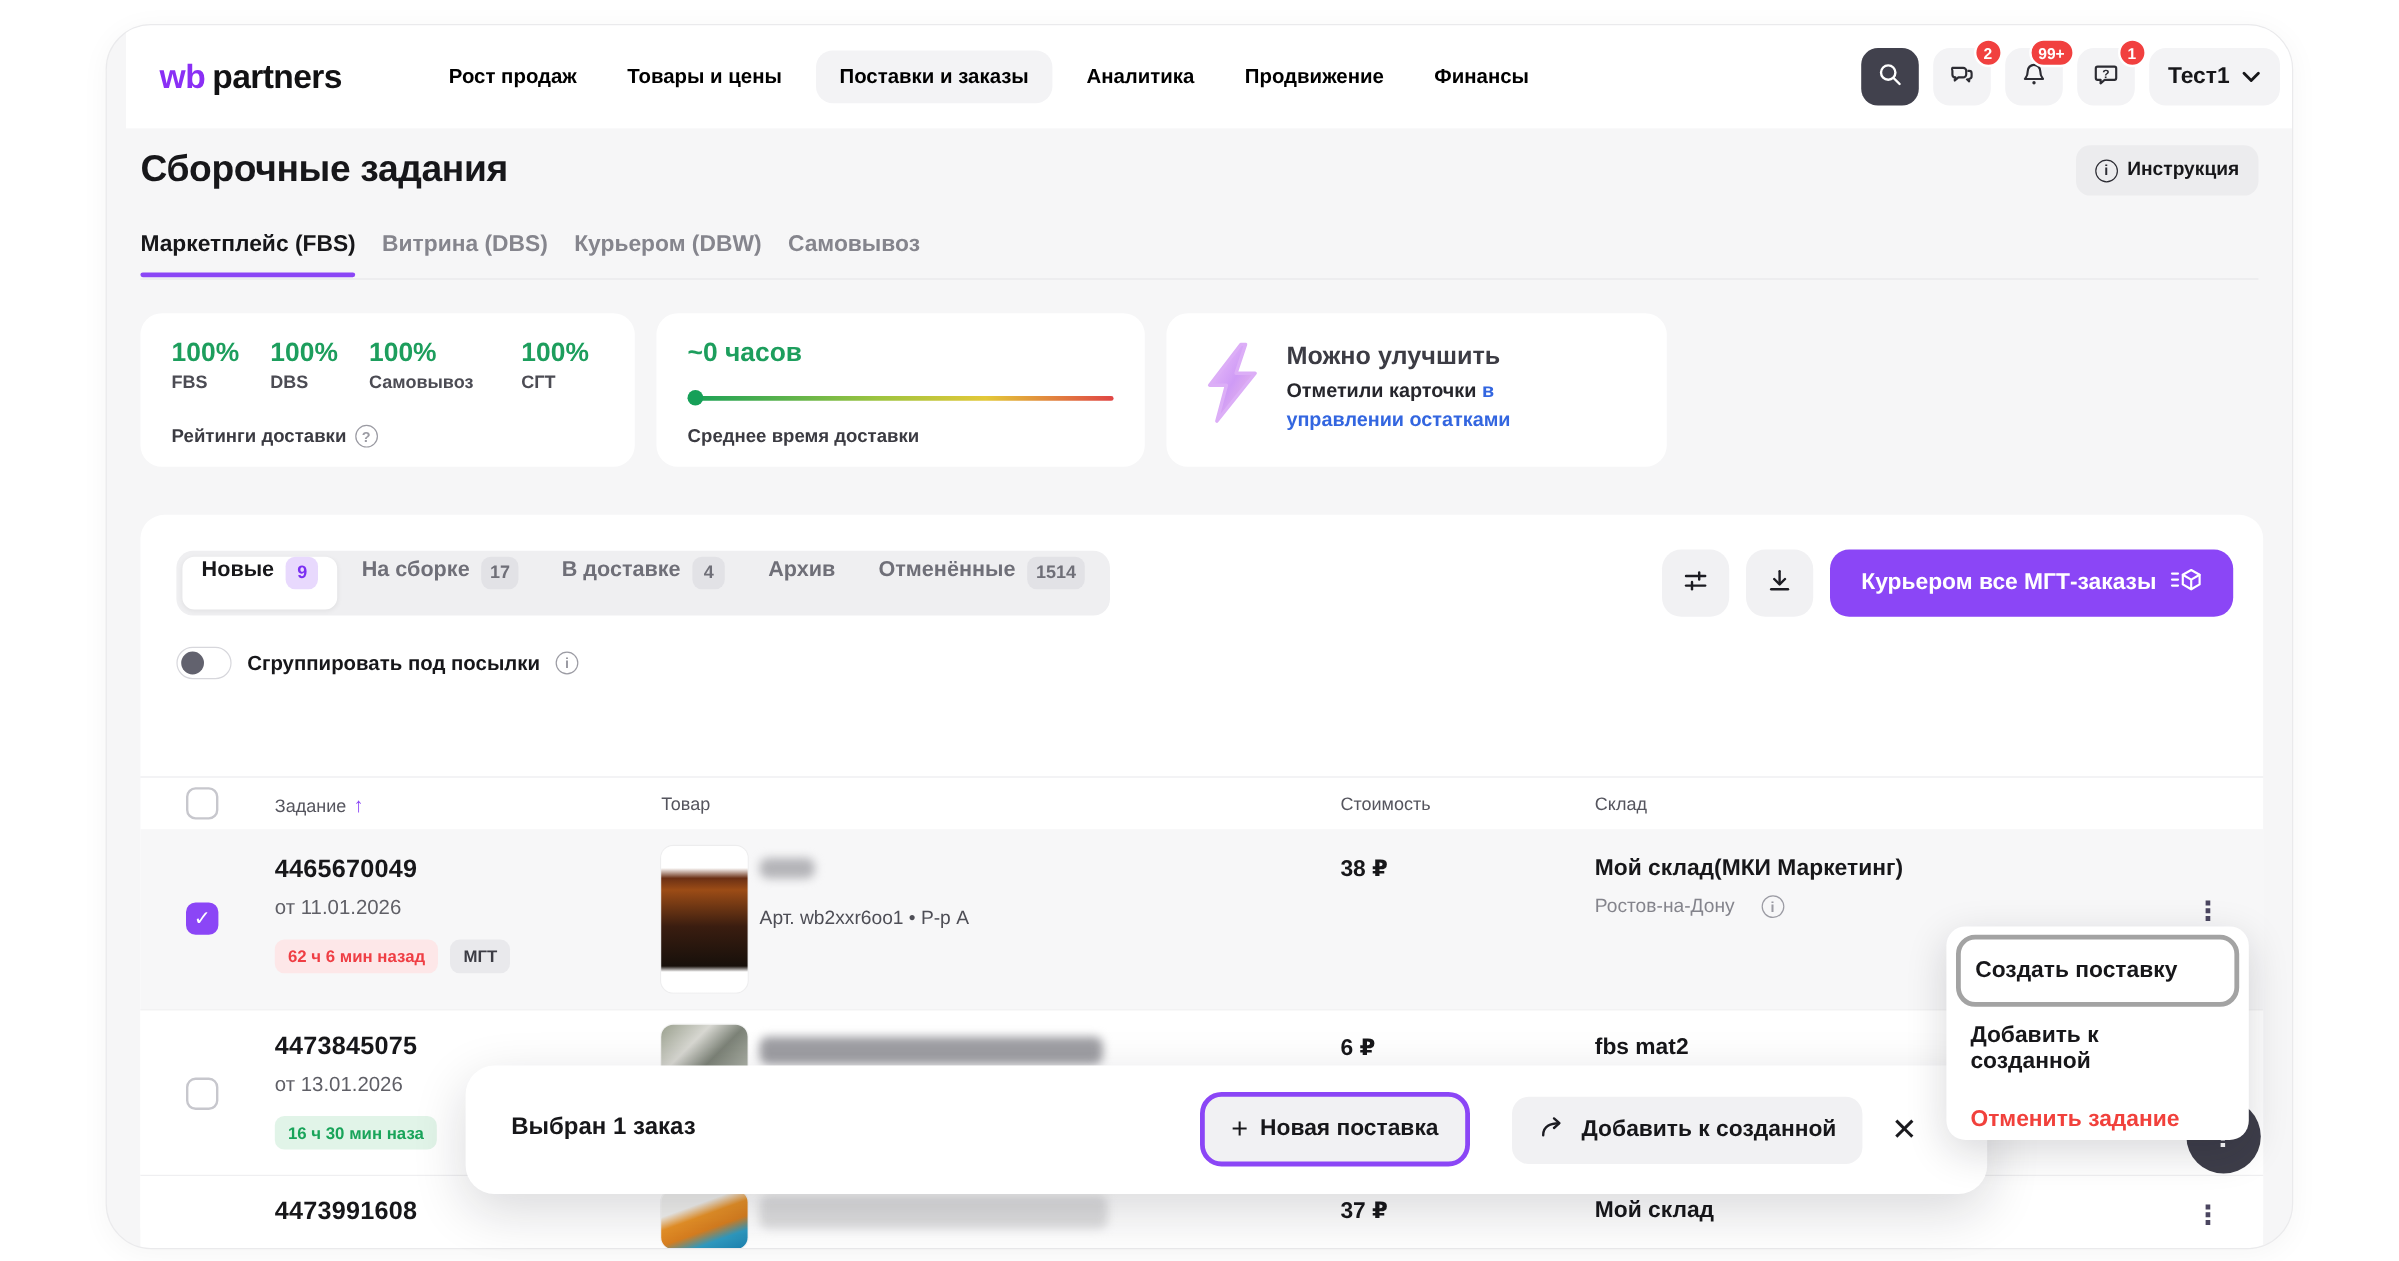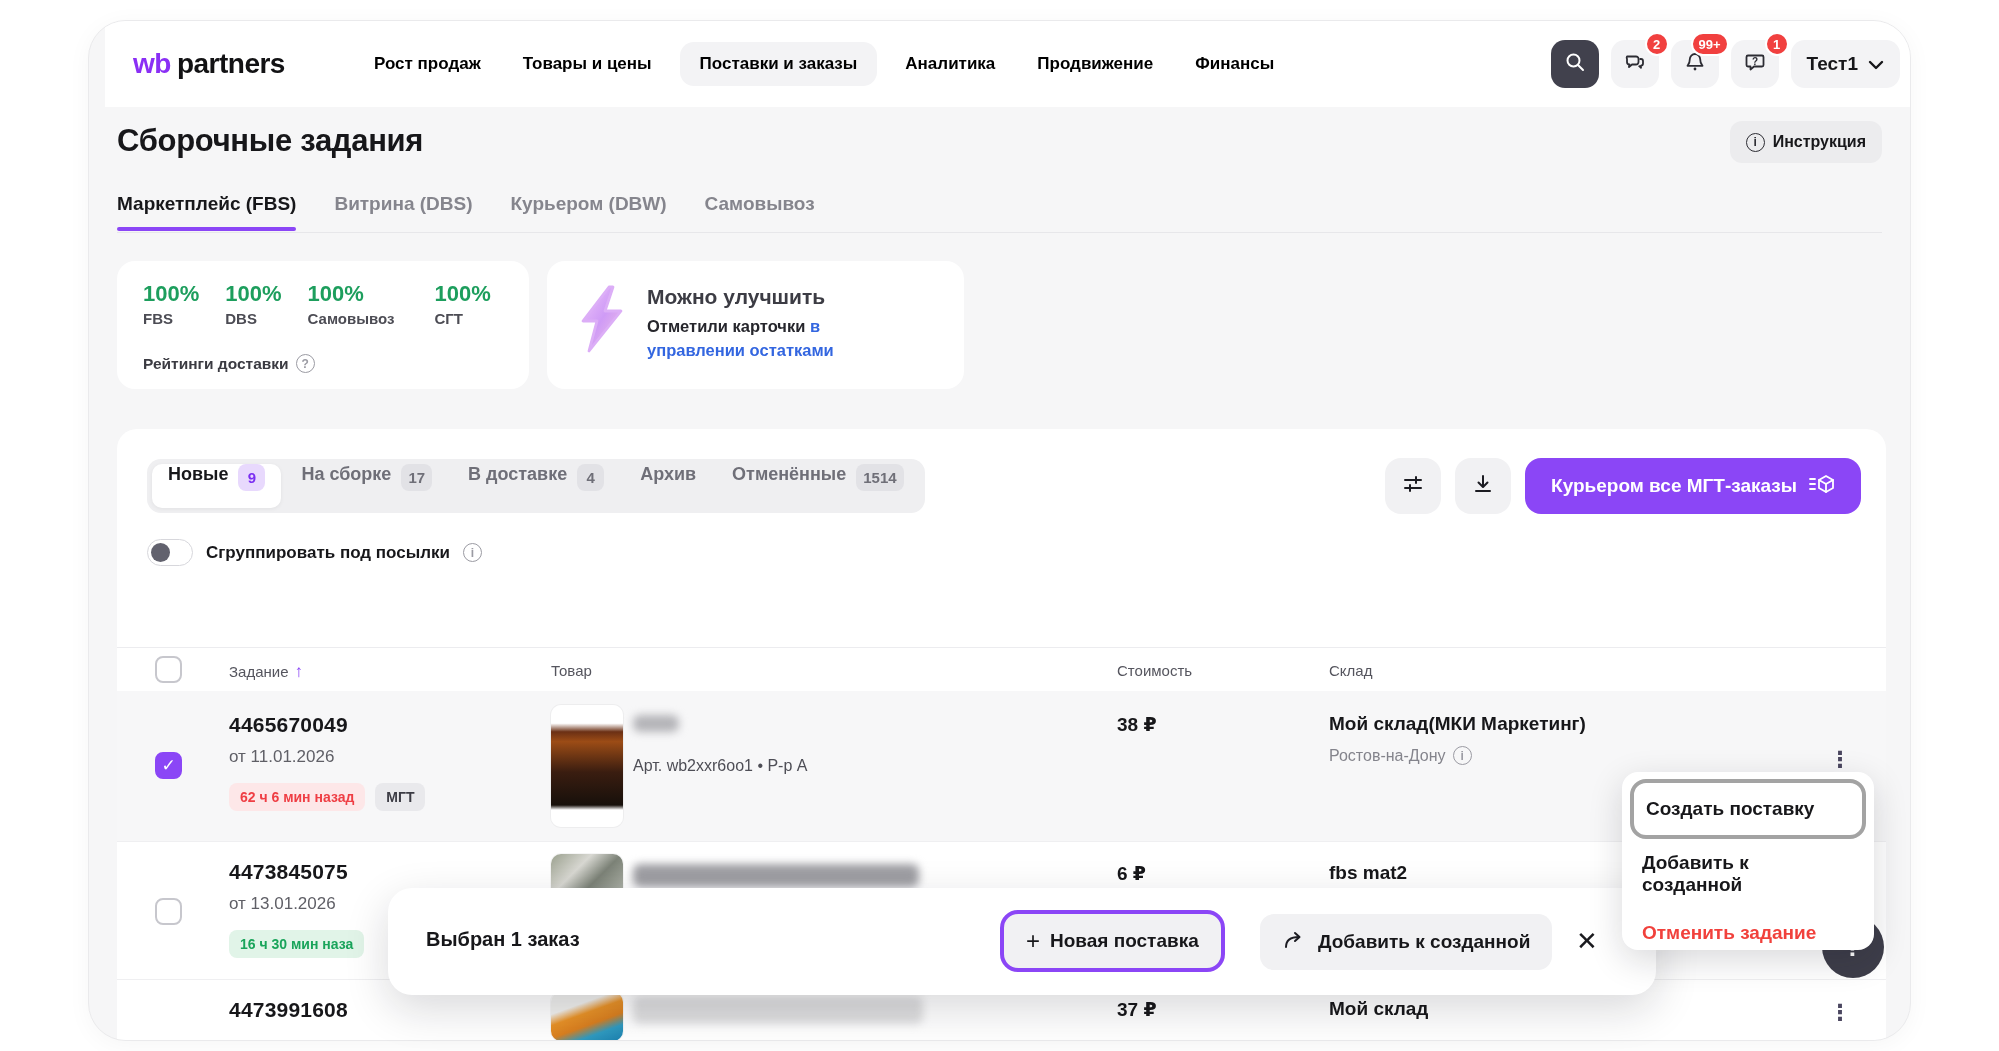--- a/index.html
+++ b/index.html
@@ -31,21 +31,21 @@
     font-size:19px; font-weight:700; cursor:pointer; }
 
   
   .page-title { position:absolute; left:28px; top:102px; font-size:31px; font-weight:800; letter-spacing:-.3px; }
   .instruction-btn { position:absolute; right:28px; top:100px; height:42px; background:#ececee; border-radius:12px;
     display:flex; align-items:center; gap:8px; padding:0 16px; font-size:16px; font-weight:600; cursor:pointer; }
   .circle-i { display:inline-flex; width:19px; height:19px; border:1.6px solid #2c2c33; border-radius:50%;
     align-items:center; justify-content:center; font-size:12px; font-weight:700; color:#2c2c33; font-style:normal; }
   .circle-i.gray { border-color:#9b9ba3; color:#9b9ba3; }
 
-  .tabs { position:absolute; left:28px; top:172px; display:flex; gap:38px;text-align:center; }
+  .tabs { position:absolute; left:28px; top:172px; display:flex; gap:22px;text-align:center; }
   .tab { font-size:19px; font-weight:700; color:#85858d; padding-bottom:16px; position:relative; cursor:pointer; white-space:nowrap; }
   .tab.active { color:#17171a; }
   .tab.active:after { content:""; position:absolute; left:0; right:0; bottom:0; height:4px; background:#8b46f6; border-radius:3px; }
   .tabs-line { position:absolute; left:28px; right:28px; top:211px; height:1px; background:#e7e7ea; }
 
   
   .cards { position:absolute; left:28px; top:240px; display:flex; gap:18px; }
   .card { background:#fff; border-radius:18px; height:128px; padding:20px 26px; position:relative; }
   .card.ratings { width:412px; }
   .card.timing  { width:407px; }
@@ -113,21 +113,21 @@
   .t1 { top:14px; width:72px; height:122px;
     background:linear-gradient(180deg,#ffffff 0%,#ffffff 15%,#6b3015 22%,#9c4c16 30%,#3a1d10 55%,#17100b 82%,#ffffff 86%,#ffffff 100%); }
   .t2 { top:12px; width:72px; height:46px;
     background:linear-gradient(135deg,#9aa08e 0%,#d8d8d2 35%,#7c8277 60%,#b9bdb3 100%); }
   .t3 { top:12px; width:72px; height:49px;
     background:linear-gradient(160deg,#f0f0ee 0%,#f0f0ee 30%,#e89227 45%,#d97f1f 62%,#2f9ac0 78%,#1b7fae 100%); }
   .blurblob { position:absolute; border-radius:7px; filter:blur(4px); }
   .article { position:absolute; left:516px; font-size:16px; color:#4e4e56; filter:blur(.4px); }
   .price { position:absolute; left:1000px; font-size:19px; font-weight:800; }
   .wh { position:absolute; left:1212px; font-size:19px; font-weight:800; }
-  .wh-city { position:absolute; left:1212px; font-size:16px; color:#84848c; display:flex; align-items:center; gap:7px; }
+  .wh-city { position:absolute; left:1212px; font-size:16px; color:#84848c; display:flex; align-items:center; gap:22px; }
   .kebab { position:absolute; left:1712px; font-size:22px; font-weight:700; color:#4b4660; letter-spacing:0; cursor:pointer; line-height:1; }
 
   
   .ctx { position:absolute; left:1622px; top:772px; width:252px; height:178px; background:#fff; border-radius:16px;
     box-shadow:0 10px 34px rgba(20,20,30,.16); z-index:60; }
   .ctx-hl { margin:7px 8px 0 8px; border:4px solid #a3a3a3; border-radius:16px; padding:15px 12px;
     font-size:19px; font-weight:600; cursor:pointer; }
   .ctx-item { padding:13px 20px; font-size:19px; font-weight:600; cursor:pointer; }
   .ctx-item.danger { color:#f1413c; }
 
@@ -243,20 +243,30 @@
             <div class="v">100%</div>
             <div class="l">СГТ</div>
           </div>
         </div>
         <div class="card-caption">
           <span>Рейтинги доставки</span>
           <span class="circle-i gray">?</span>
         </div>
       </div>
 
+      <div class="card timing">
+        <div class="time-val">~0 часов</div>
+        <div class="time-slider">
+          <div class="line"></div>
+          <div class="dot"></div>
+        </div>
+        <div class="card-caption">
+          <span>Среднее время доставки</span>
+        </div>
+      </div>
 
       <div class="card improve">
         <span class="bolt">
           <svg width="56" height="68" viewBox="0 0 28 34">
             <defs>
                 <linearGradient id="bg1" x1="0" y1="0" x2="1" y2="1">
               <stop offset="0" stop-color="#eec4fa"></stop>
                   <stop offset=".5" stop-color="#cf9bf6"></stop>
                   <stop offset="1" stop-color="#f3c4e4"></stop>
             </linearGradient>

